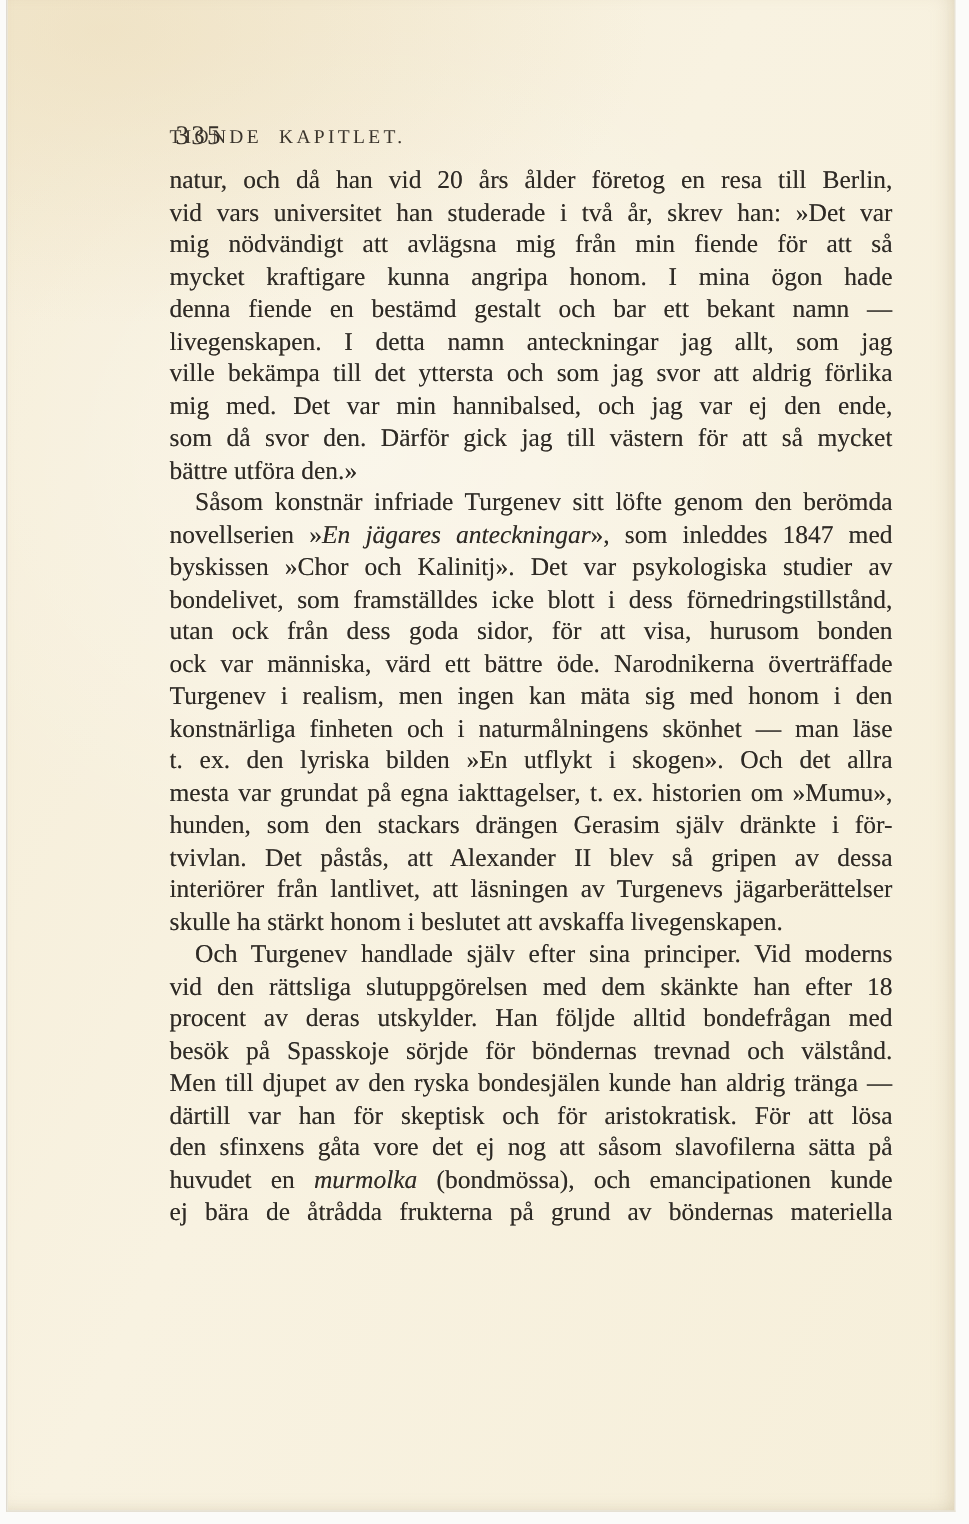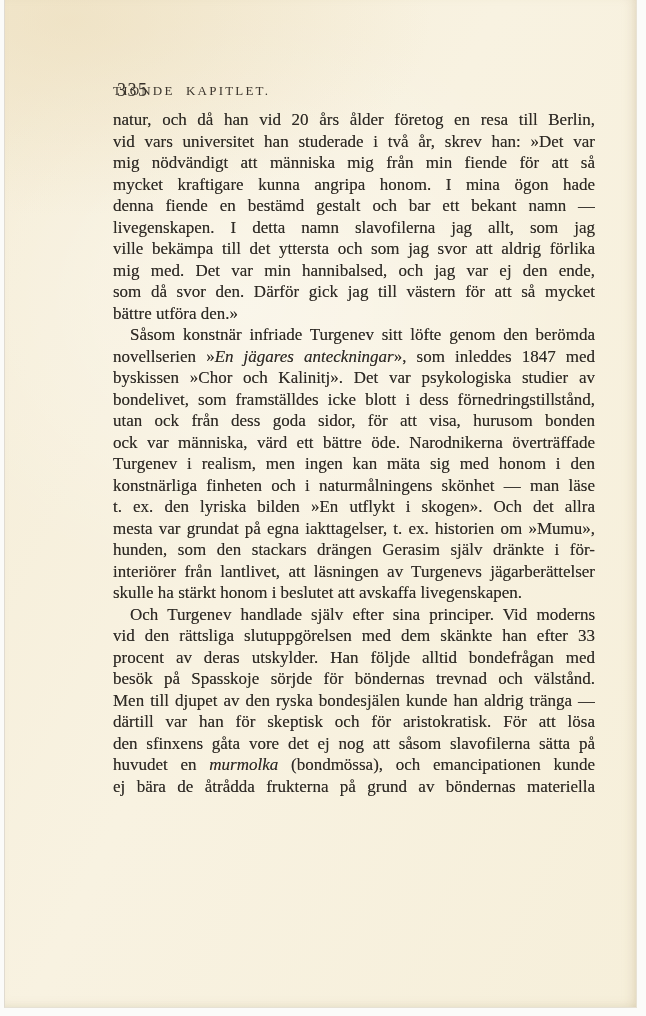--- a/index.html
+++ b/index.html
@@ -70,43 +70,44 @@
 </head>
 <body>
 
 <div class="stage">
   <div class="paper">
     <span class="pagenum">335</span>
     <div class="running-header">TIONDE KAPITLET.</div>
     <div class="body-text">
         <div class="line"><span>natur, och då han vid 20 års ålder företog en resa till Berlin,</span></div>
         <div class="line"><span>vid vars universitet han studerade i två år, skrev han: »Det var</span></div>
-        <div class="line"><span>mig nödvändigt att människa mig från min fiende för att så</span></div>
+        <div class="line"><span>mig nödvändigt att avlägsna mig från min fiende för att så</span></div>
         <div class="line"><span>mycket kraftigare kunna angripa honom. I mina ögon hade</span></div>
         <div class="line"><span>denna fiende en bestämd gestalt och bar ett bekant namn —</span></div>
-        <div class="line"><span>livegenskapen. I detta namn slavofilerna jag allt, som jag</span></div>
+        <div class="line"><span>livegenskapen. I detta namn anteckningar jag allt, som jag</span></div>
         <div class="line"><span>ville bekämpa till det yttersta och som jag svor att aldrig förlika</span></div>
         <div class="line"><span>mig med. Det var min hannibalsed, och jag var ej den ende,</span></div>
         <div class="line"><span>som då svor den. Därför gick jag till västern för att så mycket</span></div>
         <div class="line lastline"><span>bättre utföra den.»</span></div>
         <div class="line indent"><span>Såsom konstnär infriade Turgenev sitt löfte genom den berömda</span></div>
         <div class="line"><span>novellserien »</span><i>En jägares anteckningar</i><span>», som inleddes 1847 med</span></div>
         <div class="line"><span>byskissen »Chor och Kalinitj». Det var psykologiska studier av</span></div>
         <div class="line"><span>bondelivet, som framställdes icke blott i dess förnedringstillstånd,</span></div>
         <div class="line"><span>utan ock från dess goda sidor, för att visa, hurusom bonden</span></div>
         <div class="line"><span>ock var människa, värd ett bättre öde. Narodnikerna överträffade</span></div>
         <div class="line"><span>Turgenev i realism, men ingen kan mäta sig med honom i den</span></div>
         <div class="line"><span>konstnärliga finheten och i naturmålningens skönhet — man läse</span></div>
         <div class="line"><span>t. ex. den lyriska bilden »En utflykt i skogen». Och det allra</span></div>
         <div class="line"><span>mesta var grundat på egna iakttagelser, t. ex. historien om »Mumu»,</span></div>
         <div class="line"><span>hunden, som den stackars drängen Gerasim själv dränkte i för-</span></div>
+        <div class="line"><span>tvivlan. Det påstås, att Alexander II blev så gripen av dessa</span></div>
         <div class="line"><span>interiörer från lantlivet, att läsningen av Turgenevs jägarberättelser</span></div>
         <div class="line lastline"><span>skulle ha stärkt honom i beslutet att avskaffa livegenskapen.</span></div>
         <div class="line indent"><span>Och Turgenev handlade själv efter sina principer. Vid moderns</span></div>
-        <div class="line"><span>vid den rättsliga slutuppgörelsen med dem skänkte han efter 33</span></div>
+        <div class="line"><span>vid den rättsliga slutuppgörelsen med dem skänkte han efter 18</span></div>
         <div class="line"><span>procent av deras utskylder. Han följde alltid bondefrågan med</span></div>
         <div class="line"><span>besök på Spasskoje sörjde för böndernas trevnad och välstånd.</span></div>
         <div class="line"><span>Men till djupet av den ryska bondesjälen kunde han aldrig tränga —</span></div>
         <div class="line"><span>därtill var han för skeptisk och för aristokratisk. För att lösa</span></div>
         <div class="line"><span>den sfinxens gåta vore det ej nog att såsom slavofilerna sätta på</span></div>
         <div class="line"><span>huvudet en </span><i>murmolka</i><span> (bondmössa), och emancipationen kunde</span></div>
         <div class="line"><span>ej bära de åtrådda frukterna på grund av böndernas materiella</span></div>
       </div>
   </div>
 </div>

